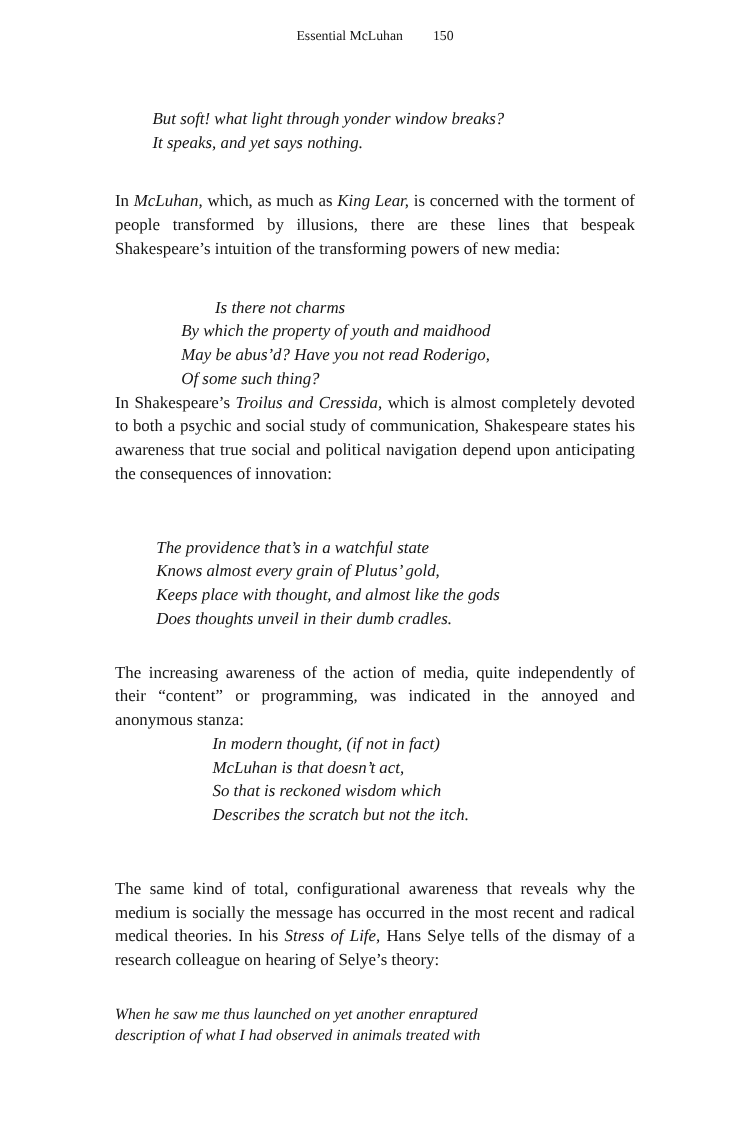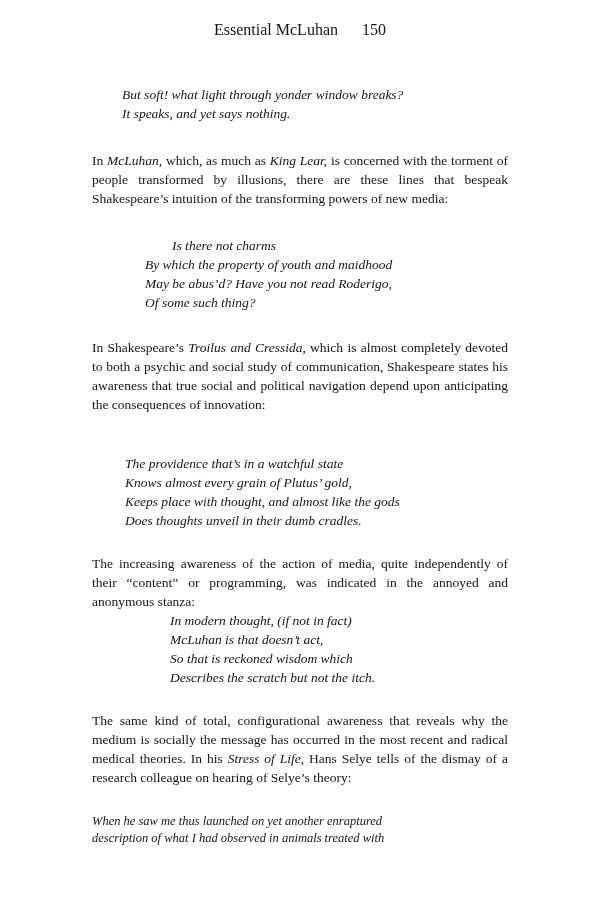--- a/index.html
+++ b/index.html
@@ -10,45 +10,45 @@
     background: #ffffff;
     color: #141414;
     font-family: "Liberation Serif", serif;
     padding: 21px 92px 0 92px;
     overflow: hidden;
   }
   .page-header {
     display: flex;
     justify-content: center;
     gap: 24px;
-    font-size: 16px;
+    font-size: 11px;
     line-height: 17px;
   }
   .verse {
     font-style: italic;
     font-size: 13.5px;
     line-height: 19px;
     white-space: nowrap;
   }
   .para {
     margin: 0;
     font-size: 13.5px;
     line-height: 19px;
     text-align: justify;
   }
   .it { font-style: italic; }
   .q1 { margin-top: 47px; margin-left: 30px; }
   .p1 { margin-top: 28px; }
   .q2 { margin-top: 28px; margin-left: 53px; }
   .first-indent div:first-child { margin-left: 27px; }
-  .p2 { margin-top: 26px; }
+  .p2 { }
   .q3 { margin-top: 40px; margin-left: 33px; }
   .p3 { margin-top: 24px; }
   .q4 { margin-left: 78px; }
-  .p4 { margin-top: 24px; }
+  .p4 { margin-top: 40px; }
   .q5 {
     margin-top: 26px;
     margin-left: 0;
     text-align: left;
     font-size: 12.5px;
     line-height: 17px;
   }
 </style>
 </head>
 <body>

